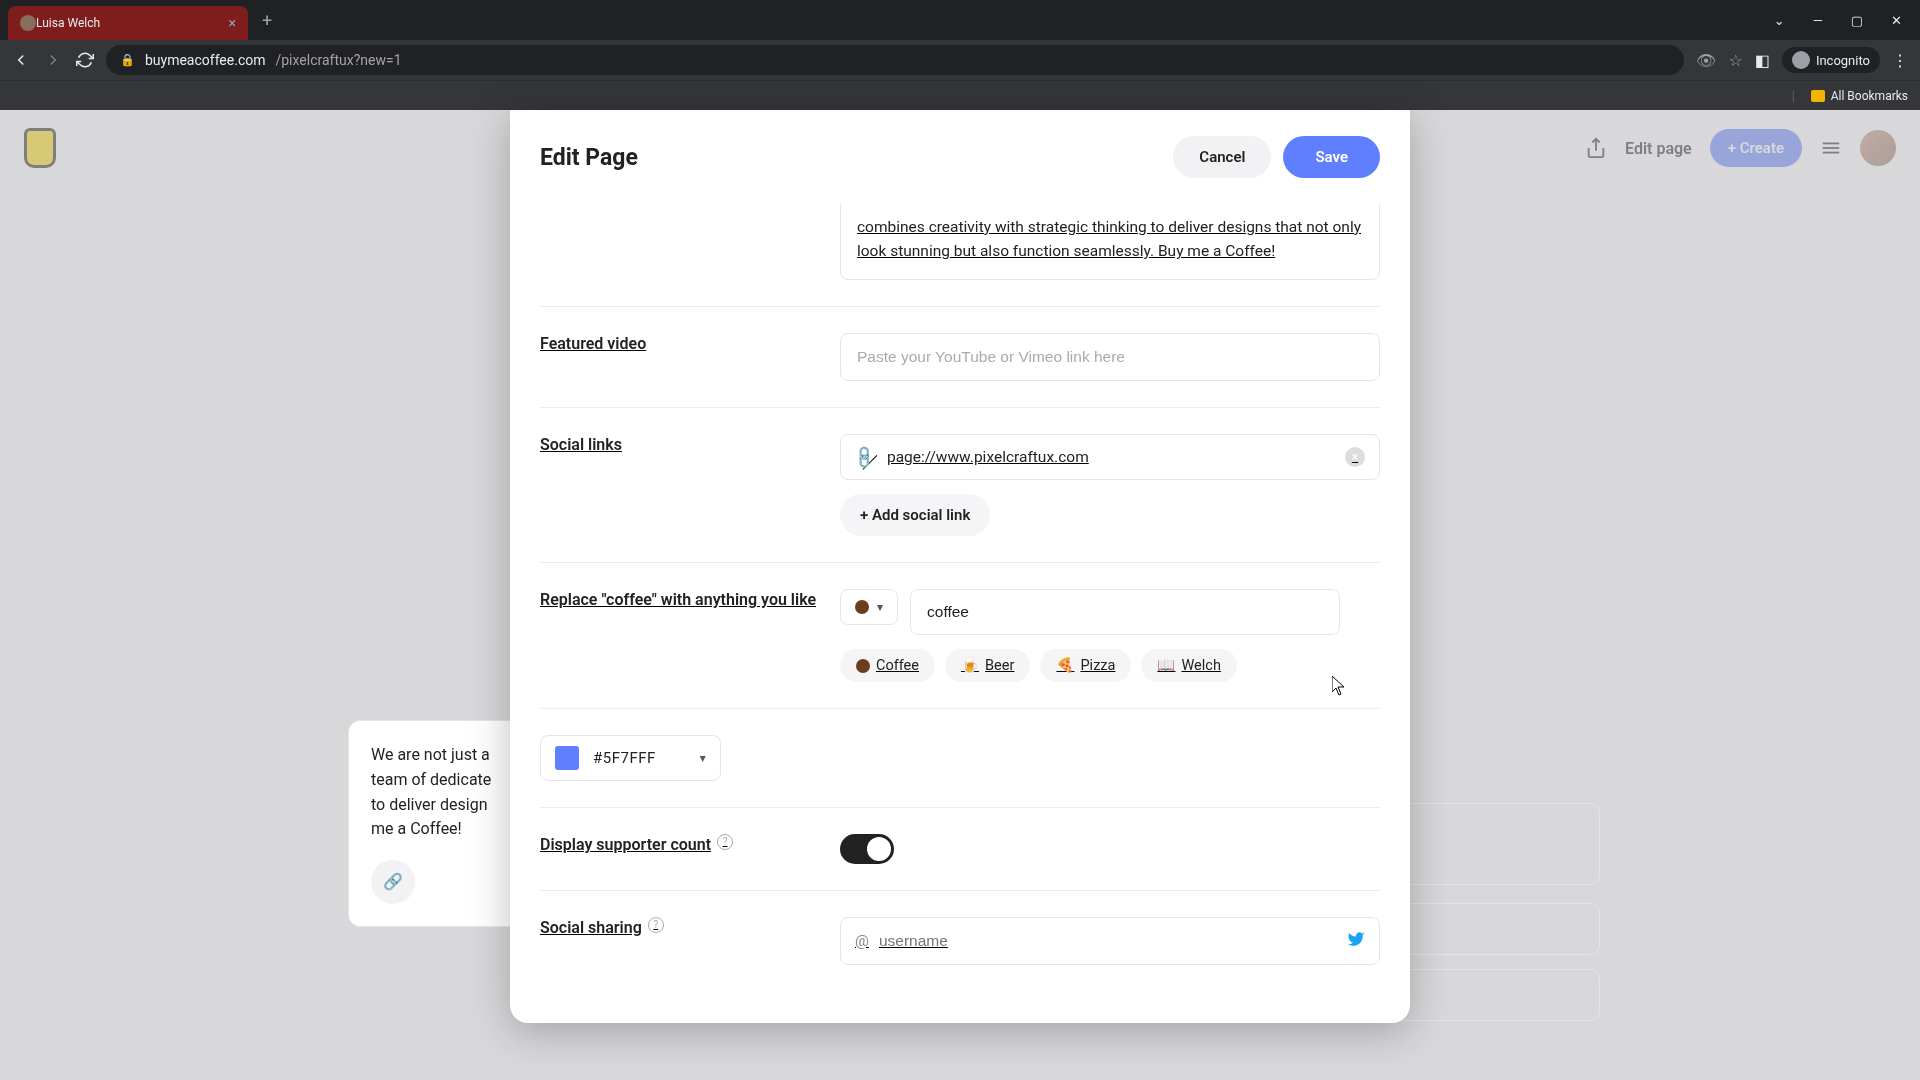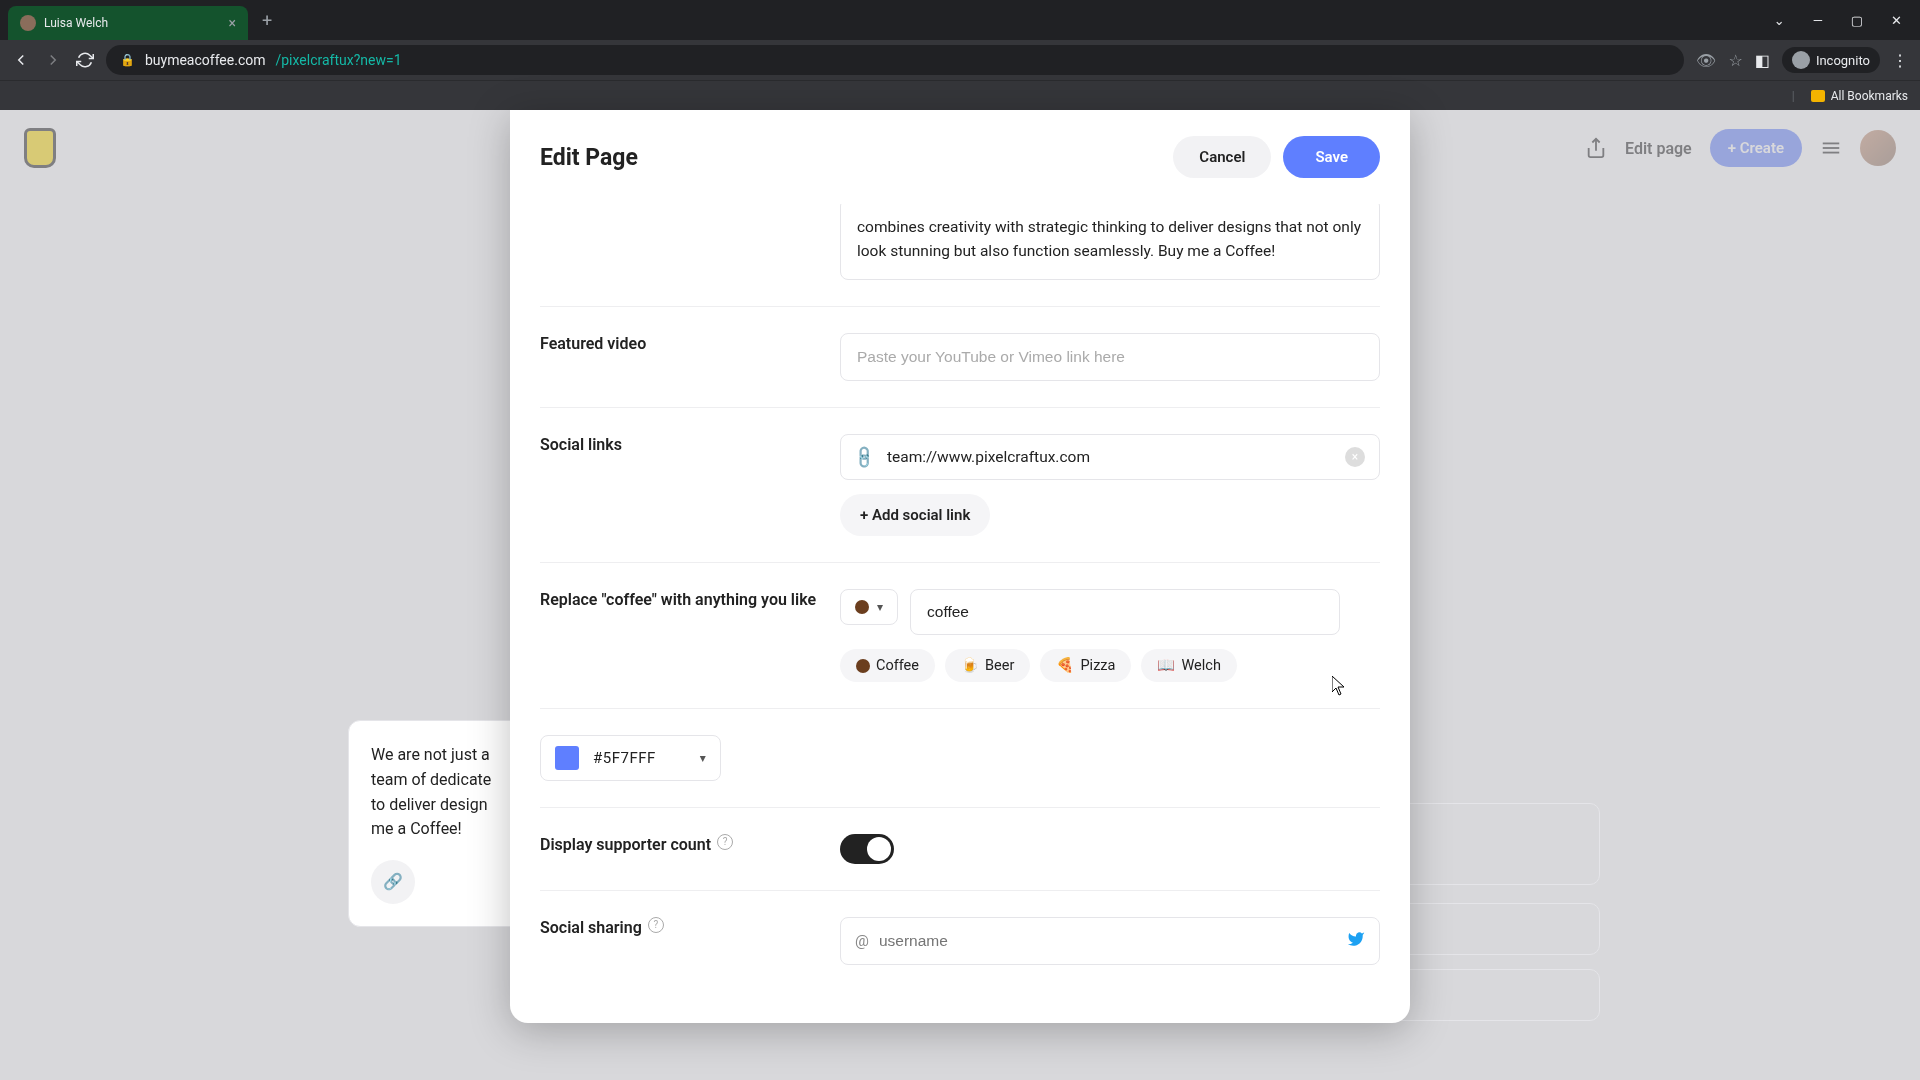--- a/index.html
+++ b/index.html
@@ -1,33 +1,33 @@
 <!DOCTYPE html>
 <html><head>
 <meta charset="utf-8">
 <style>
   * { box-sizing: border-box; margin: 0; padding: 0; }
   body { font-family: -apple-system, BlinkMacSystemFont, 'Segoe UI', Roboto, sans-serif; background: #202124; height: 1080px; width: 1920px; overflow: hidden; position: relative; }
 
   
   .browser-chrome { background: #202124; }
   .tab-bar { height: 40px; display: flex; align-items: center; padding: 0 8px; gap: 4px; }
-  .tab { background: #14532d; border-radius: 8px 8px 0 0; height: 34px; display: flex; align-items: center; padding: 0 12px; gap: 8px; min-width: 240px; color: #e8eaed; font-size: 12px; margin-top: 6px; }
+  .tab { background: #7f1d1d; border-radius: 8px 8px 0 0; height: 34px; display: flex; align-items: center; padding: 0 12px; gap: 0; min-width: 240px; color: #e8eaed; font-size: 12px; margin-top: 6px; }
   .tab .favicon { width: 16px; height: 16px; border-radius: 50%; background: #8a6d5b; }
   .tab .close { margin-left: auto; color: #9aa0a6; font-size: 14px; cursor: pointer; }
   .new-tab { color: #9aa0a6; font-size: 18px; padding: 4px 10px; cursor: pointer; }
   .window-controls { margin-left: auto; display: flex; gap: 8px; color: #e8eaed; font-size: 13px; align-items: center; }
   .window-controls span { padding: 6px 10px; cursor: pointer; }
 
   .address-bar { height: 40px; display: flex; align-items: center; padding: 0 12px; gap: 12px; background: #35363a; }
   .nav-icons { display: flex; gap: 14px; color: #9aa0a6; align-items: center; }
   .nav-icons .ico { width: 18px; height: 18px; cursor: pointer; display: flex; align-items: center; justify-content: center; }
   .url-field { flex: 1; background: #202124; border-radius: 20px; height: 30px; display: flex; align-items: center; padding: 0 14px; color: #e8eaed; font-size: 14px; gap: 10px; }
   .url-field .lock { color: #9aa0a6; font-size: 12px; }
-  .url-dim { color: #14b8a6; }
+  .url-dim { color: #a3a3a3; }
   .right-icons { display: flex; gap: 12px; align-items: center; color: #e8eaed; }
   .incognito-pill { display: flex; align-items: center; gap: 6px; background: #202124; border-radius: 16px; padding: 4px 10px; font-size: 13px; }
   .incognito-pill .hat { width: 18px; height: 18px; background: #9aa0a6; border-radius: 50%; }
 
   .bookmarks-bar { height: 30px; background: #35363a; border-top: 1px solid #2a2b2e; display: flex; align-items: center; justify-content: flex-end; padding: 0 12px; color: #e8eaed; font-size: 12px; gap: 6px; }
   .bm-folder { width: 14px; height: 12px; background: #f4b400; border-radius: 2px; }
 
   
   .page { position: relative; height: calc(1080px - 110px); background: #fff; }
   .page-bg { position: absolute; inset: 0; background: #fff; }
@@ -57,21 +57,21 @@
 
   
   .modal { position: absolute; left: 50%; transform: translateX(-50%); top: 0; width: 900px; background: #fff; border-radius: 0 0 18px 18px; height: 913px; box-shadow: 0 8px 40px rgba(0,0,0,0.25); overflow: hidden; }
   .modal-header { position: absolute; top: 0; left: 0; right: 0; padding: 26px 30px; display: flex; align-items: center; background: #fff; z-index: 5; }
   .modal-header h1 { font-size: 23px; font-weight: 700; color: #222; }
   .modal-header .spacer { flex: 1; }
   .btn-cancel { background: #f2f2f4; color: #222; border-radius: 24px; padding: 12px 26px; font-size: 15px; font-weight: 600; cursor: pointer; margin-right: 12px; }
   .btn-save { background: #5f7fff; color: #ffffff; border-radius: 24px; padding: 12px 32px; font-size: 15px; font-weight: 600; cursor: pointer; }
 
   .modal-body { position: absolute; top: 88px; left: 0; right: 0; bottom: 0; padding: 0 30px 30px; overflow: hidden; }
-  .form-row { display: flex; border-bottom: 1px solid #eeeef0; padding: 26px 0; gap: 20px; }
+  .form-row { display: flex; border-bottom: 1px solid #eeeef0; padding: 26px 0; gap: 20px; text-decoration: underline; }
   .form-row:last-child { border-bottom: none; }
   .form-label { width: 280px; font-size: 16px; font-weight: 600; color: #222; line-height: 1.4; display: flex; align-items: flex-start; gap: 6px; }
   .form-label .help { width: 16px; height: 16px; border: 1.5px solid #aaa; border-radius: 50%; font-size: 10px; display: inline-flex; align-items: center; justify-content: center; color: #aaa; font-weight: 400; }
   .form-control { flex: 1; }
 
   .about-box { border: 1px solid #e5e5e9; border-radius: 8px; padding: 16px; color: #222; font-size: 15.5px; line-height: 1.55; }
 
   .text-input { width: 100%; border: 1px solid #e5e5e9; border-radius: 8px; padding: 14px 16px; font-size: 15.5px; color: #222; }
   .text-input::placeholder { color: #aaa; }
 
@@ -227,21 +227,21 @@
         <div class="form-control">
           <input class="text-input" placeholder="Paste your YouTube or Vimeo link here" style="">
         </div>
       </div>
 
       <div class="form-row">
         <div class="form-label">Social links</div>
         <div class="form-control">
           <div class="social-link-row">
             <span class="link-ico">🔗</span>
-            <span class="url-text">team://www.pixelcraftux.com</span>
+            <span class="url-text">page://www.pixelcraftux.com</span>
             <span class="clear">×</span>
           </div>
           <div class="add-social">+ Add social link</div>
         </div>
       </div>
 
       <div class="form-row">
         <div class="form-label">Replace "coffee" with anything you like</div>
         <div class="form-control">
           <div class="emoji-select">

